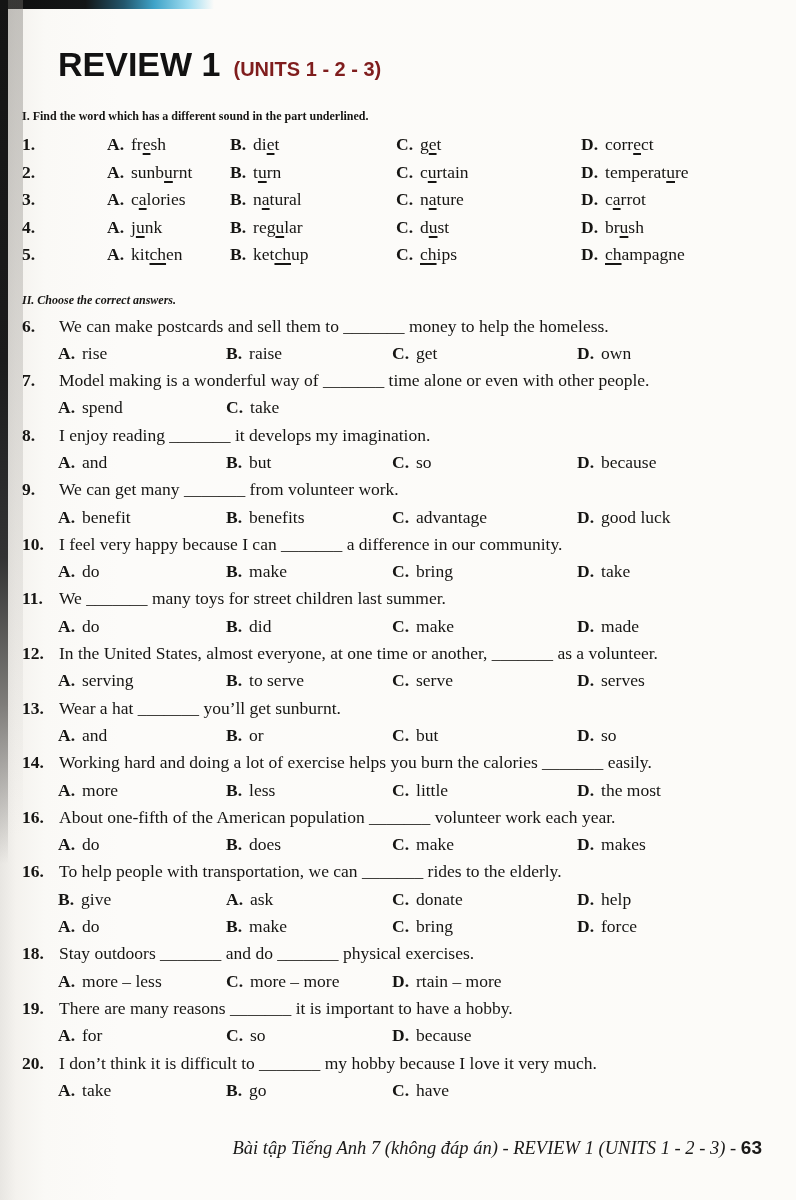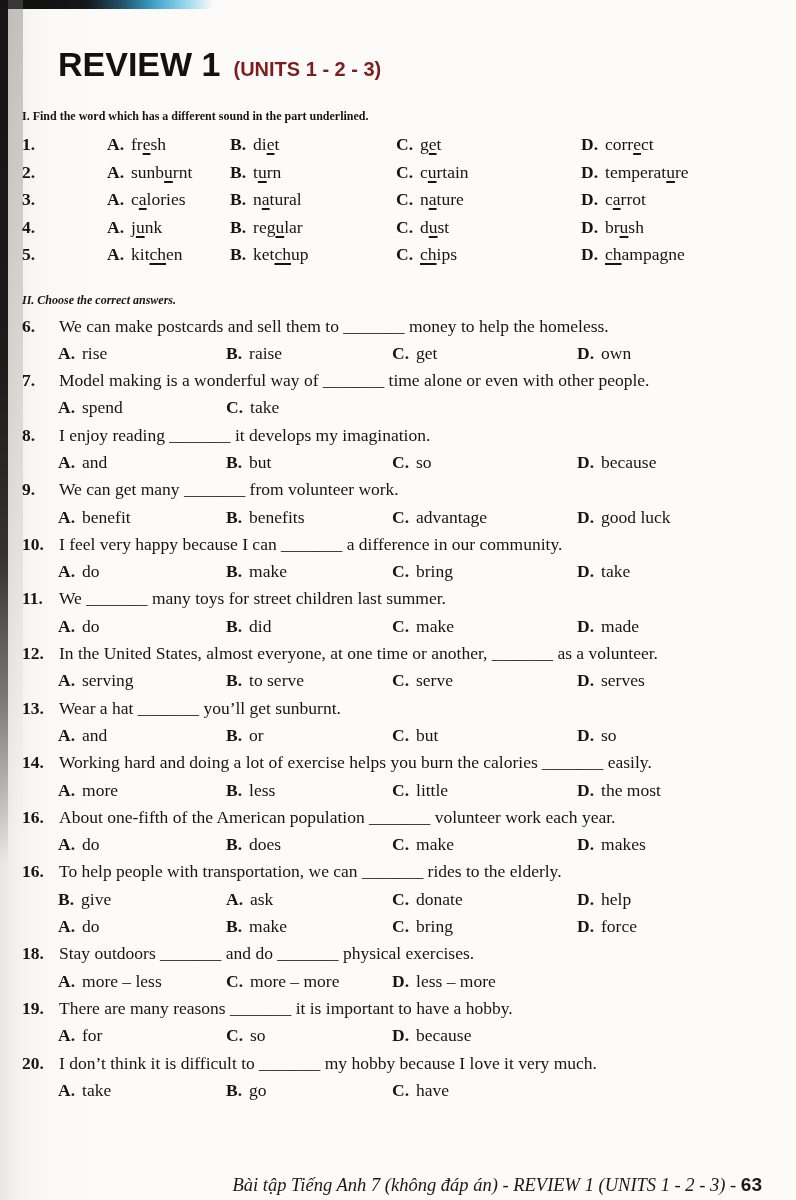--- a/index.html
+++ b/index.html
@@ -60,21 +60,21 @@
   .s2-q { font-size: 17.5px; }
   .q-line {
     display: grid; grid-template-columns: 37px 1fr;
     line-height: 27.3px;
   }
   .opt-line {
     display: grid; grid-template-columns: 168px 166px 185px 1fr;
     margin-left: 36px; line-height: 27.3px;
   }
   .footer {
-    position: absolute; right: 34px; top: 1174px;
+    position: absolute; right: 34px; top: 1137px;
     font-size: 18.5px; font-style: italic; white-space: nowrap; color: #1a1918; text-align: center;
   }
   .footer .page-number {
     font-style: normal; font-weight: bold;
     font-family: "Liberation Sans", sans-serif; font-size: 19px;
   }
 </style>
 </head>
 <body>
 
@@ -288,21 +288,21 @@
   </div>
 
   <div class="s2-q">
     <div class="q-line">
       <span class="qnum">18.</span>
       <span class="qtext">Stay outdoors _______ and do _______ physical exercises.</span>
     </div>
     <div class="opt-line">
       <span class="opt"><span class="olabel">A.</span><span>more – less</span></span>
       <span class="opt"><span class="olabel">C.</span><span>more – more</span></span>
-      <span class="opt"><span class="olabel">D.</span><span>less – more</span></span>
+      <span class="opt"><span class="olabel">D.</span><span>rtain – more</span></span>
     </div>
   </div>
 
   <div class="s2-q">
     <div class="q-line">
       <span class="qnum">19.</span>
       <span class="qtext">There are many reasons _______ it is important to have a hobby.</span>
     </div>
     <div class="opt-line">
       <span class="opt"><span class="olabel">A.</span><span>for</span></span>

